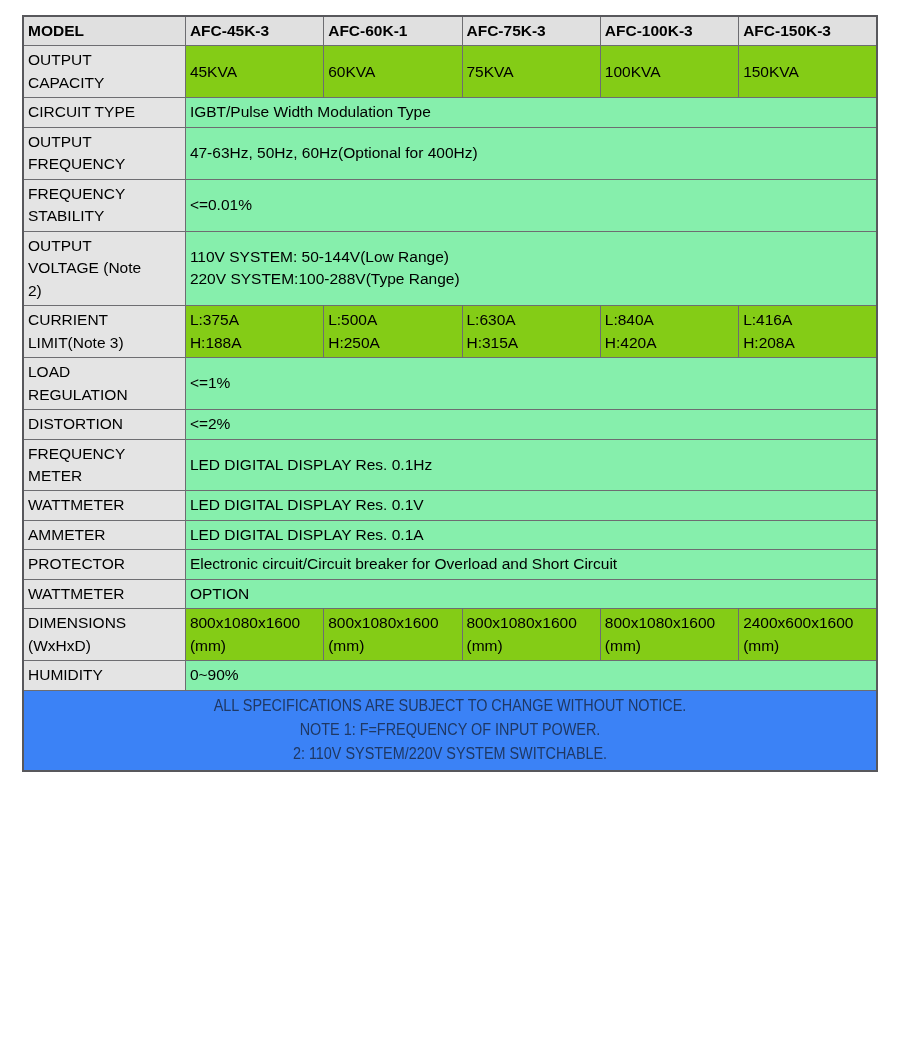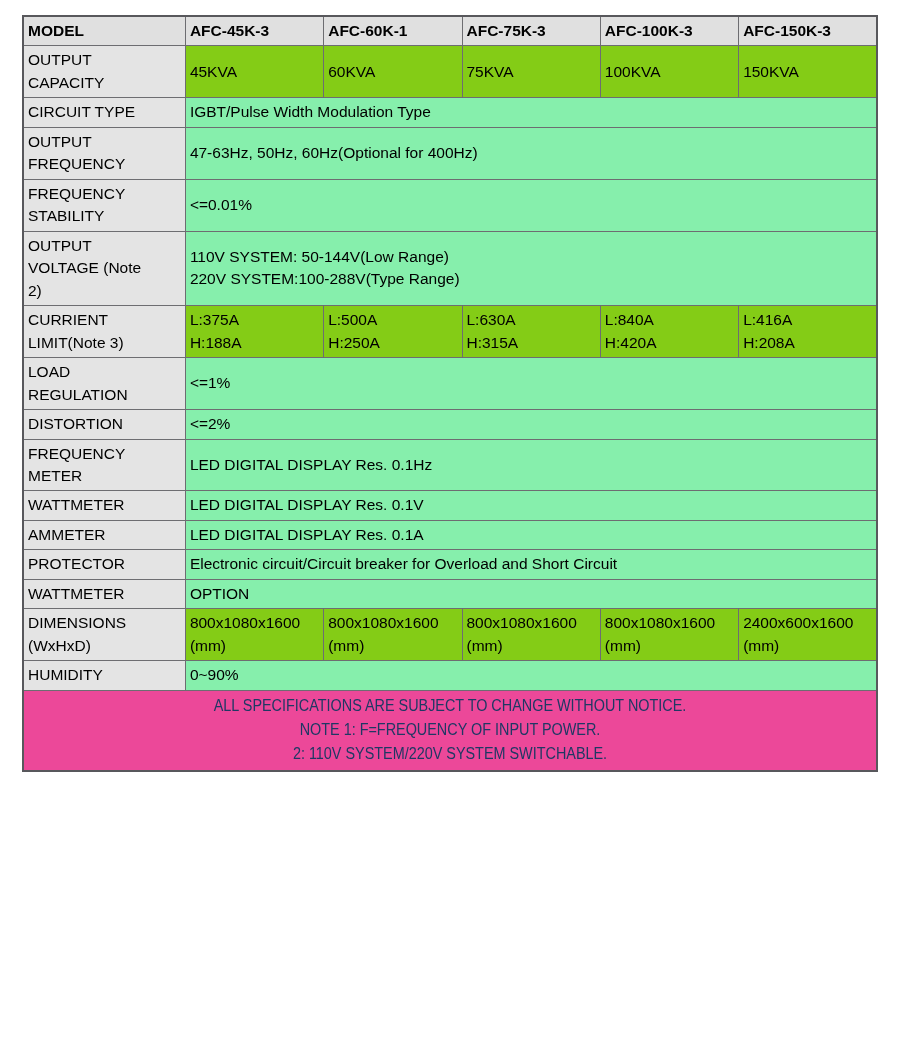--- a/index.html
+++ b/index.html
@@ -60,21 +60,21 @@
     background: #86efac;
   }
   
   col.col-label { width: 162px; }
   col.col-data  { width: 138px; }
 
   .two-line span { display: block; }
 
   
   td.notes-cell {
-    background: #ec4899;
+    background: #3b82f6;
     padding: 7px 4px 9px 4px;
     text-align: center;
   }
   .note-line {
     display: block;
     color: #1f3864;
     font-family: "Liberation Sans", sans-serif;
     font-size: 16px;
     line-height: 1.52;
     transform: scaleX(0.9);

